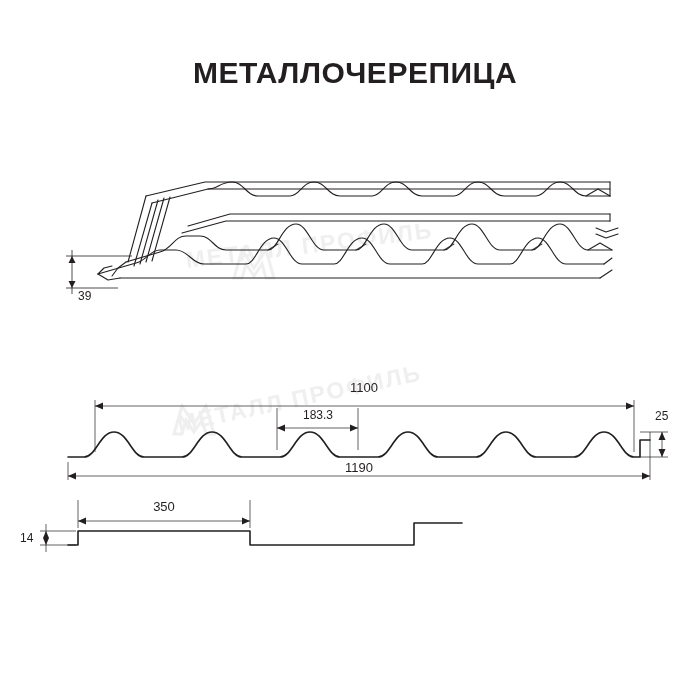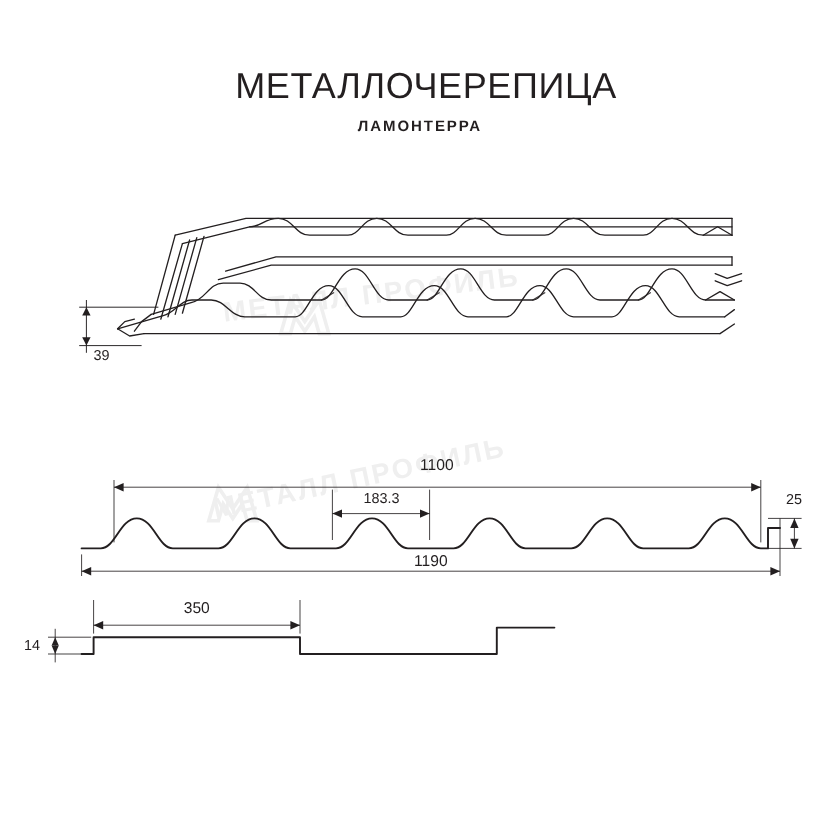--- a/index.html
+++ b/index.html
@@ -22,21 +22,21 @@
   }
   .title-block {
     position: absolute;
     left: 0;
     top: 56px;
     width: 700px;
     text-align: center;
   }
   .title {
     font-size: 30px;
-    font-weight: normal;
+    font-weight: bold;
     letter-spacing: 0.5px;
     color: #231f20;
     line-height: 34px;
     padding-left: 10px;
   }
   .subtitle {
     margin-top: 8px;
     font-size: 12.5px;
     font-weight: bold;
     letter-spacing: 1.6px;
@@ -89,21 +89,20 @@
 
   <svg class="wm-logo" style="left:228px; top:240px;" width="52" height="46" viewBox="0 0 52 46" aria-hidden="true">
     <path d="M6 38 L14 10 L26 28 L38 10 L46 38 L38 38 L34 24 L26 36 L18 24 L14 38 Z" fill="none" stroke="#efefef" stroke-width="3"></path>
   </svg>
   <svg class="wm-logo" style="left:168px; top:396px;" width="52" height="46" viewBox="0 0 52 46" aria-hidden="true">
     <path d="M6 38 L14 10 L26 28 L38 10 L46 38 L38 38 L34 24 L26 36 L18 24 L14 38 Z" fill="none" stroke="#efefef" stroke-width="3"></path>
   </svg>
 
   <div class="title-block">
     <div class="title">МЕТАЛЛОЧЕРЕПИЦА</div>
-    <div class="subtitle">ЛАМОНТЕРРА</div>
   </div>
 
   <svg class="drawing" viewBox="0 0 700 700" width="700" height="700">
 
     <g fill="none" stroke="#231f20" stroke-width="1.1" stroke-linejoin="round" stroke-linecap="round">
 
       <path d="M146,196 L205,182 L610,182"></path>
       <path d="M152,203 L208,189 L610,189"></path>
 
       <path d="M208,189

